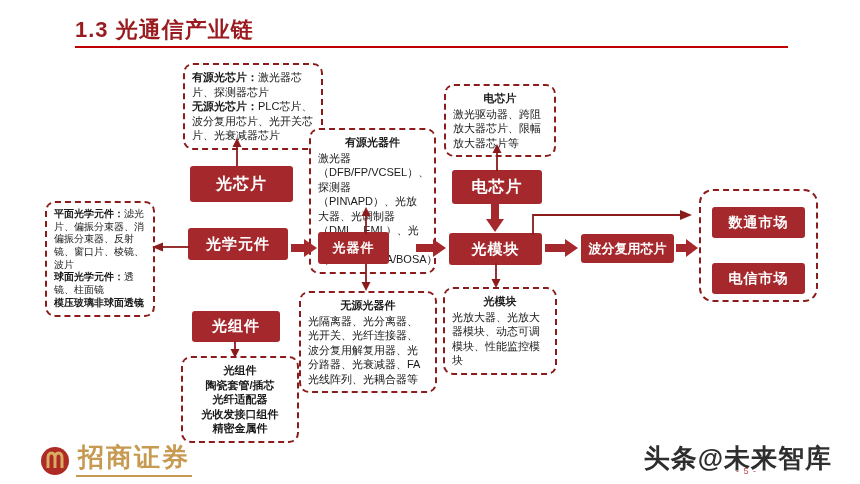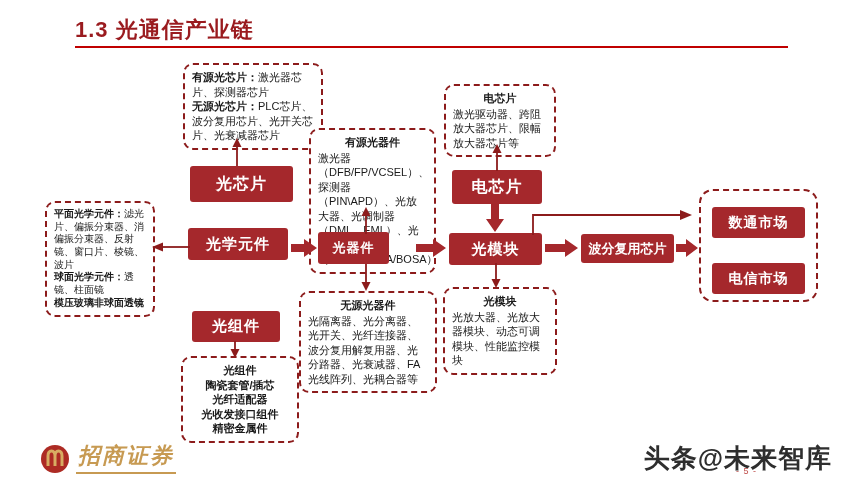--- a/index.html
+++ b/index.html
@@ -13,22 +13,22 @@
            padding:5px 7px;font-size:11px;line-height:1.32;color:#1a1a1a;box-sizing:border-box;}
   .callout .ct{display:block;text-align:center;font-weight:bold;margin-bottom:1px;}
   .callout b{font-weight:bold;}
   .market-wrap{position:absolute;left:699px;top:189px;width:119px;height:113px;
                border:2px dashed #8C1B1B;border-radius:14px;box-sizing:border-box;}
   .center{text-align:center;}
   .arrow{position:absolute;}
   .logo{position:absolute;left:40px;top:444px;display:flex;align-items:center;gap:6px;}
   .logo .cms{font-family:"Liberation Serif","DejaVu Serif",serif;font-weight:bold;font-size:27px;
              color:#C79A52;border-bottom:2px solid #C79A52;padding:0 1px 2px 1px;line-height:1;}
-  .logo .brand{font-weight:bold;font-size:22px;color:#C79A52;border-bottom:2px solid #C79A52;
-               padding:0 2px 5px 2px;line-height:1;letter-spacing:2px;font-style:italic;}
+  .logo .brand{font-weight:bold;font-size:26px;color:#C79A52;border-bottom:2px solid #C79A52;
+               padding:0 2px 5px 2px;line-height:1;letter-spacing:2px;}
   .watermark{position:absolute;right:28px;top:441px;font-size:26px;font-weight:700;color:#2e2e2e;letter-spacing:1px;}
   .pagenum{position:absolute;left:736px;top:466px;font-size:9px;color:#C0504D;letter-spacing:1px;}
 </style>
 </head>
 <body>
 
 <div class="slide">
 
   <div class="title">1.3 光通信产业链</div>
   <div class="title-rule"></div>

